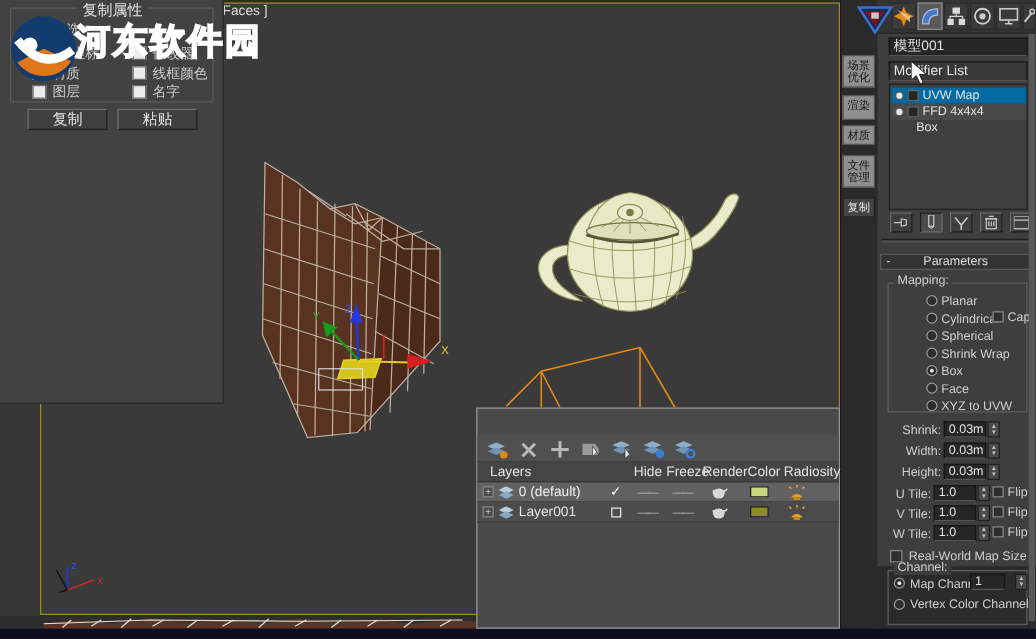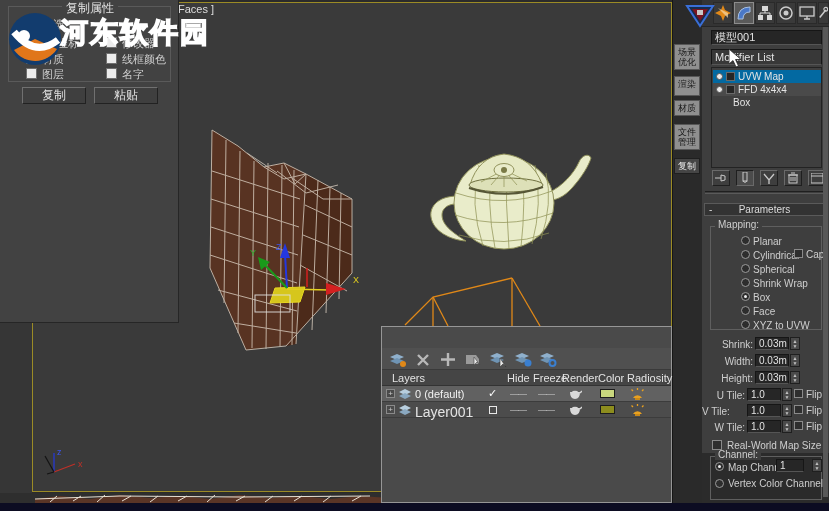--- a/index.html
+++ b/index.html
@@ -307,21 +307,21 @@
       </span>
 
     <div class="abs lbl" style="left:0;top:390px;width:43px;text-align:right">U Tile:</div>
     <div class="fld" style="left:45px;top:388px;width:34px;height:13px">1.0</div>
     <span class="spinner" style="left:80px;top:388px">
         <i>▲</i>
         <i>▼</i>
       </span>
     <span class="cbd" style="left:92px;top:389px;width:9px;height:9px"></span>
     <div class="abs lbl" style="left:104px;top:389px">Flip</div>
-    <div class="abs lbl" style="left:0;top:406px;width:43px;text-align:left">V Tile:</div>
+    <div class="abs lbl" style="left:0;top:406px;width:43px;text-align:right">V Tile:</div>
     <div class="fld" style="left:45px;top:404px;width:34px;height:13px">1.0</div>
     <span class="spinner" style="left:80px;top:404px">
         <i>▲</i>
         <i>▼</i>
       </span>
     <span class="cbd" style="left:92px;top:405px;width:9px;height:9px"></span>
     <div class="abs lbl" style="left:104px;top:405px">Flip</div>
     <div class="abs lbl" style="left:0;top:422px;width:43px;text-align:right">W Tile:</div>
     <div class="fld" style="left:45px;top:420px;width:34px;height:13px">1.0</div>
     <span class="spinner" style="left:80px;top:420px">
@@ -441,21 +441,21 @@
           <path d="M7.5,2 L7.5,0 M3,3 L1.5,1.5 M12,3 L13.5,1.5" stroke="#e8a020" stroke-width="1.3"></path>
           <rect x="5" y="10" width="5" height="2" fill="#c88818"></rect>
       </svg>
     </div>
     <div class="abs" style="left:0;top:75px;width:289px;height:16px;background:#4c4c4c;border-bottom:1px solid #3c3c3c">
       <span class="expbox" style="left:4px;top:3px">+</span>
       <svg class="abs" style="left:17px;top:3px" width="13" height="10" viewBox="0 0 13 10">
         <polygon points="0,3 6,0 12,3 6,6" fill="#b8cede"></polygon>
           <polygon points="0,7 6,4 12,7 6,10" fill="#8aa8c0"></polygon>
       </svg>
-      <span class="abs" style="left:33px;top:2px;font-size:14px;color:#e4e4e4">Layer001</span>
+      <span class="abs" style="left:33px;top:2px;font-size:11px;color:#e4e4e4">Layer001</span>
       <span class="abs" style="left:107px;top:4px;width:8px;height:8px;border:1.5px solid #e8e8e8;background:transparent"></span>
       <span class="dashc" style="left:128px;top:3px">——</span>
       <span class="dashc" style="left:156px;top:3px">——</span>
       <svg class="abs" style="left:186px;top:4px" width="14" height="9" viewBox="0 0 14 9">
         <path d="M2,2 Q2,9 7,9 Q12,9 12,2 Z" fill="#d8d8d8"></path>
           <path d="M12,3 L14,1" stroke="#d8d8d8" stroke-width="1.4"></path>
           <ellipse cx="7" cy="2" rx="3" ry="1.2" fill="#d8d8d8"></ellipse>
       </svg>
       <span class="swatch" style="left:218px;top:3px;background:#8d8d1e"></span>
       <svg class="abs" style="left:248px;top:2px" width="15" height="12" viewBox="0 0 15 12">

